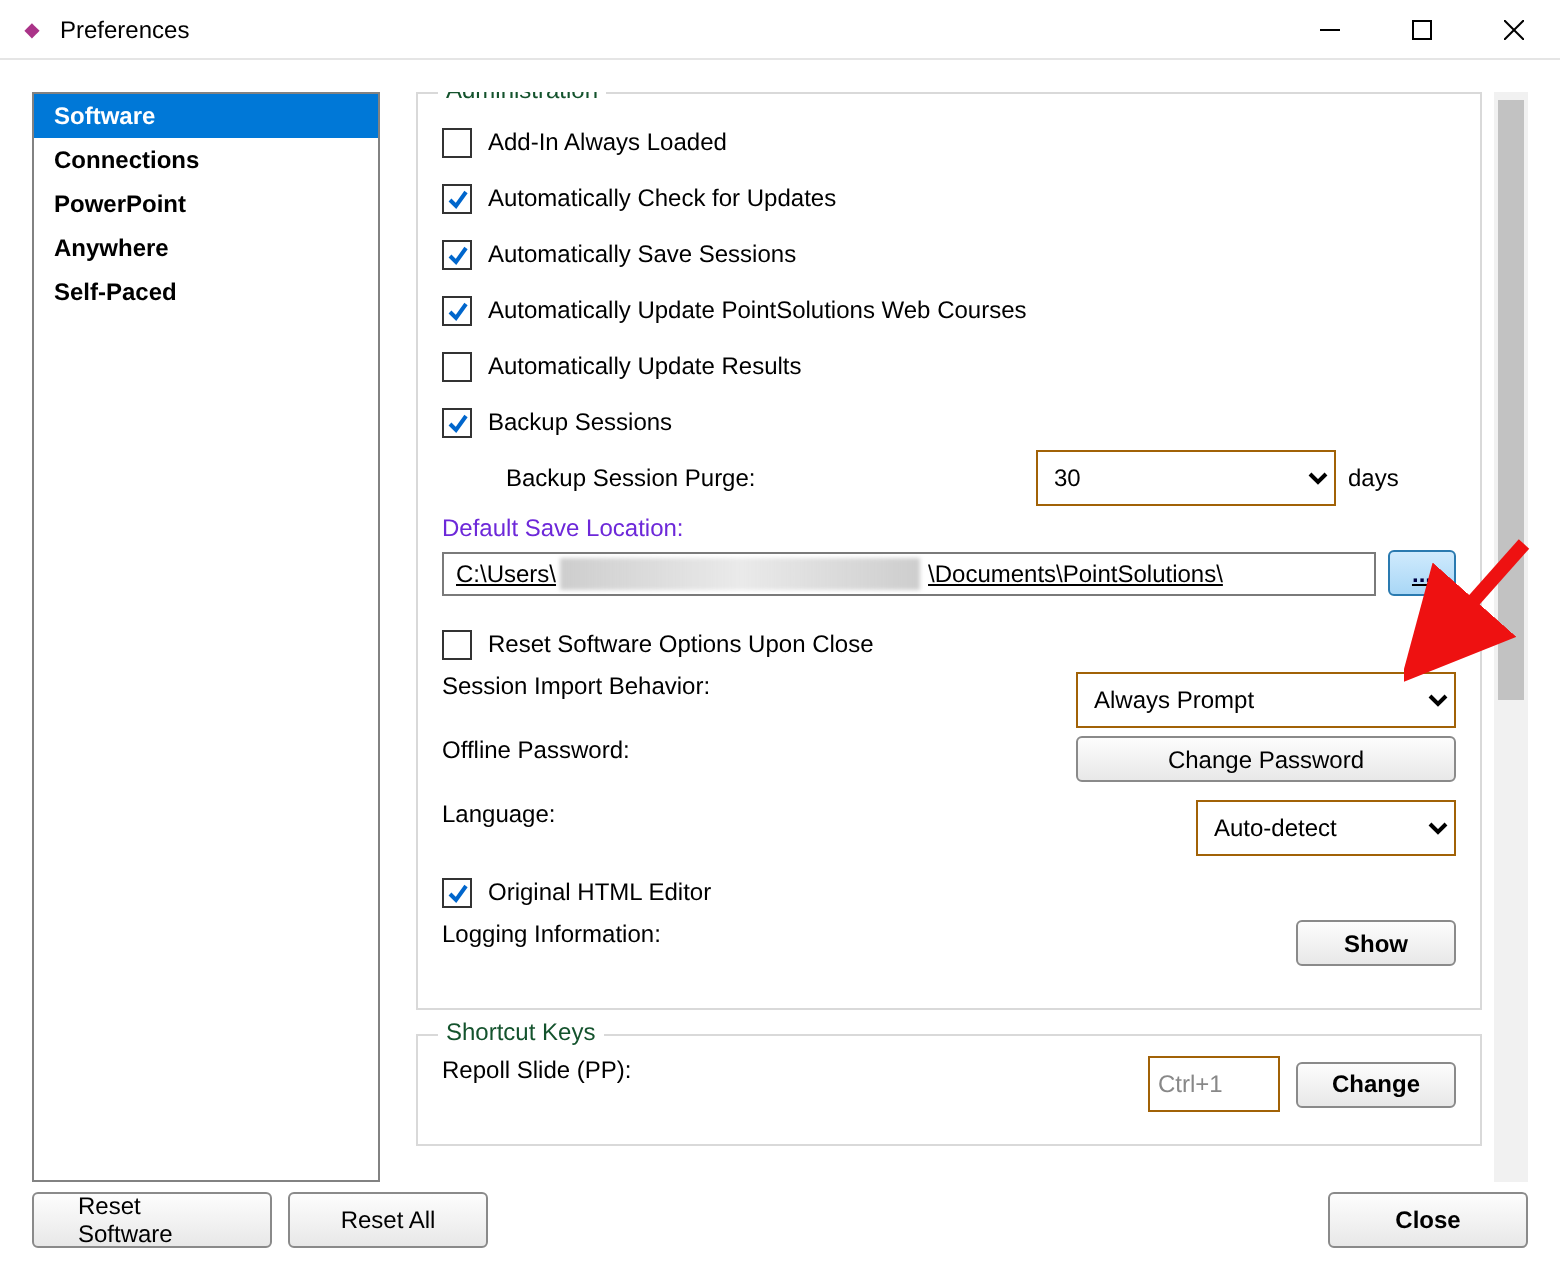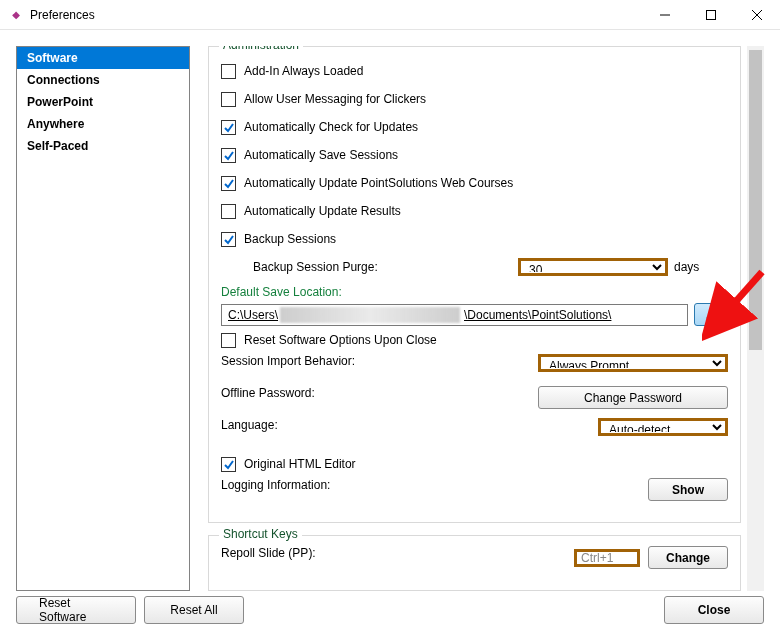--- a/index.html
+++ b/index.html
@@ -36,27 +36,27 @@
   .row { display:flex; align-items:center; min-height:28px; font-size:12px; color:#000; }
   .check { width:15px; height:15px; border:1px solid #333; margin-right:8px; display:inline-flex; align-items:center; justify-content:center; background:#fff; }
   .check.checked svg { display:block; }
   .check svg { display:none; stroke:#0066cc; stroke-width:2; fill:none; }
 
   .indent { padding-left:32px; }
   .label { flex:1; }
   .spacer-right { width:210px; display:flex; align-items:center; gap:6px; }
 
   select.win, input.win {
-    font-size:12px; height:18px; border:3px solid #a16207; background:#fff;
+    font-size:12px; height:28px; border:1px solid #a16207; background:#fff;
     padding:1px 4px; color:#000;
   }
   select.win { padding-right:18px; }
   input.win.readonly { color:#555; }
 
-  .section-label { font-size:12px; color:#15803d; margin-top:4px; margin-bottom:4px; }
+  .section-label { font-size:12px; color:#6d28d9; margin-top:4px; margin-bottom:4px; }
 
   .path-row { display:flex; align-items:center; gap:6px;text-decoration:underline; }
   .path-input { flex:1; height:22px; border:1px solid #7a7a7a; padding:0 6px; font-size:12px; display:flex; align-items:center; position:relative; overflow:hidden; background:#fff; }
   .path-input .blur { position:absolute; left:58px; top:2px; bottom:2px; width:180px; background:linear-gradient(90deg, rgba(200,200,200,0.9), rgba(220,220,220,0.6), rgba(200,200,200,0.9)); filter:blur(1px); }
 
   .btn { height:23px; border:1px solid #8a8a8a; background:linear-gradient(#fdfdfd,#e8e8e8); border-radius:3px; font-size:12px; padding:0 14px; display:inline-flex; align-items:center; justify-content:center; cursor:default; }
   .btn.big { height:28px; padding:0 22px; font-weight:600; }
   .btn.ellipsis { width:34px; padding:0; background:linear-gradient(#cfeafd,#a9d7f6); border-color:#2a7ab0; color:#004; font-weight:bold; }
 
   .form-row { display:flex; align-items:flex-start; min-height:32px; font-size:12px; }
@@ -110,24 +110,20 @@
       <div class="mainpanel">
 
         <div class="fieldset">
           <span class="legend">Administration</span>
 
           <div class="row">
             <span class="check"></span>
             <span>Add-In Always Loaded</span>
           </div>
 
-          <div class="row">
-            <span class="check"></span>
-            <span>Allow User Messaging for Clickers</span>
-          </div>
 
           <div class="row">
             <span class="check checked">
                 <svg width="11" height="11">
                   <polyline points="2,6 5,9 10,2"></polyline>
                 </svg>
               </span>
             <span>Automatically Check for Updates</span>
           </div>
 
@@ -177,21 +173,21 @@
 
           <div class="path-row">
             <div class="path-input">
               <span>C:\Users\</span>
               <span class="blur"></span>
               <span style="margin-left:186px">\Documents\PointSolutions\</span>
             </div>
             <div class="btn ellipsis">...</div>
           </div>
 
-          <div class="row" style="">
+          <div class="row" style="margin-top:10px">
             <span class="check"></span>
             <span>Reset Software Options Upon Close</span>
           </div>
 
           <div class="form-row">
             <span class="flabel">Session Import Behavior:</span>
             <span class="fcontrol">
               <select class="win" style="width:190px">
                 <option>Always Prompt</option>
               </select>

